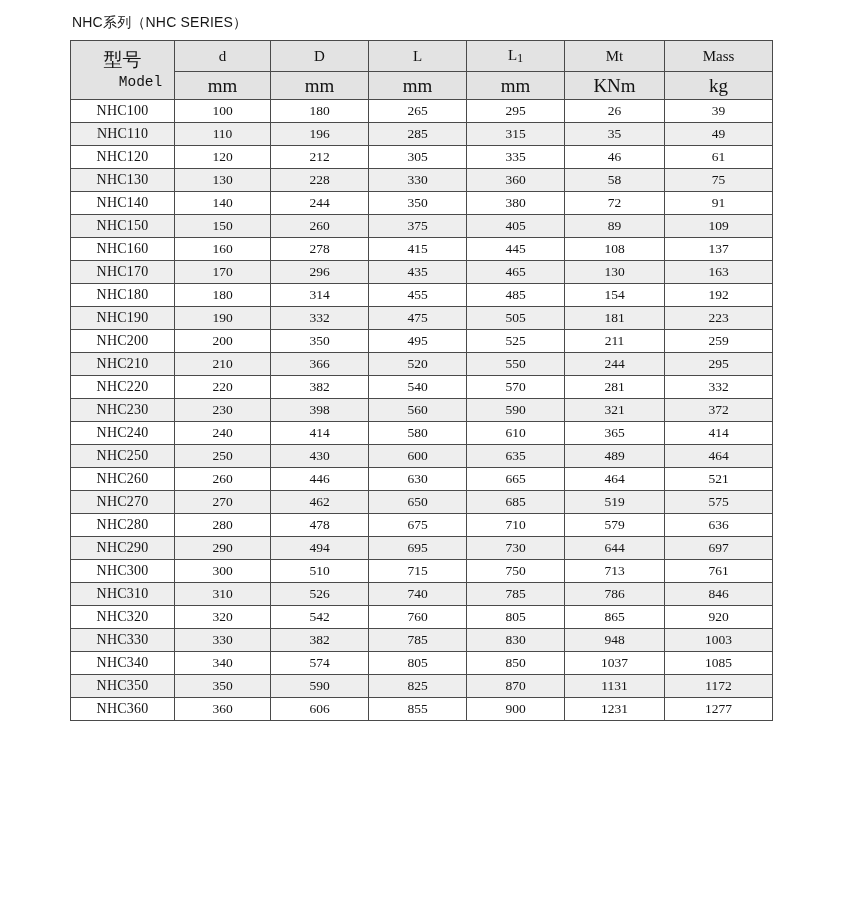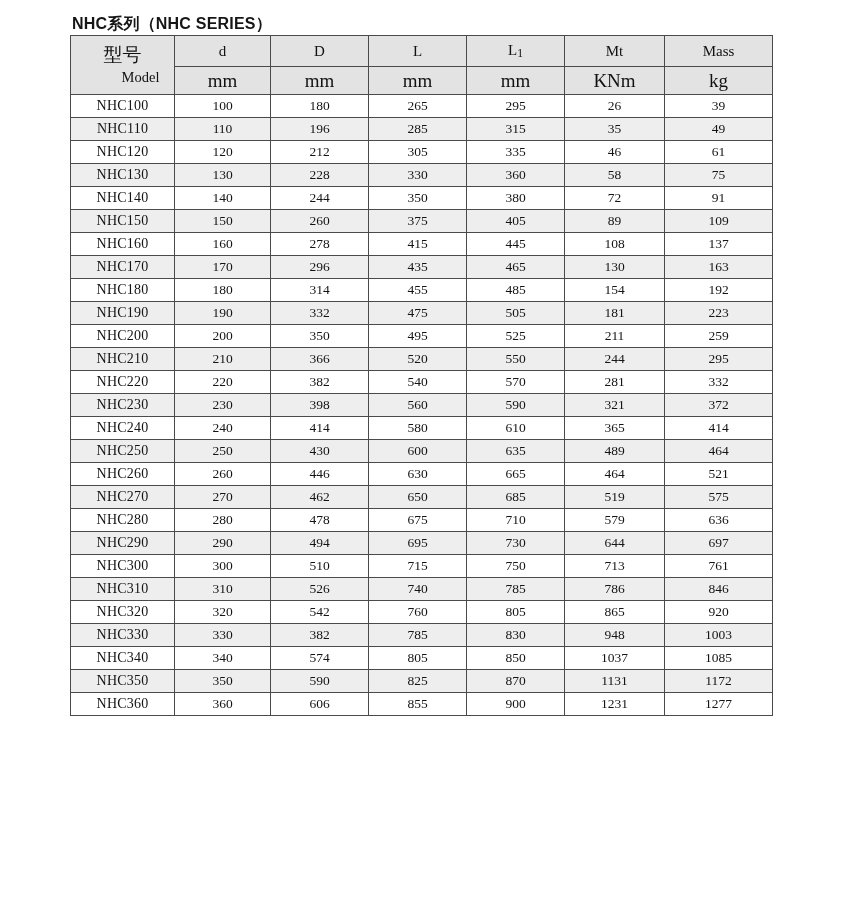--- a/index.html
+++ b/index.html
@@ -16,25 +16,25 @@
   }
   .page {
     position: relative;
     width: 842px;
     height: 916px;
     box-sizing: border-box;
     padding: 14px 70px 0 70px;
   }
   .doc-title {
     font-family: "Liberation Sans", sans-serif;
-    font-size: 16px;
-    font-weight: bold;
+    font-size: 14px;
+    font-weight: normal;
     letter-spacing: 0.2px;
     color: #161616;
-    margin: 0 0 0 2px;
+    margin: 0 0 8px 2px;
     white-space: nowrap;
   }
   table.spec {
     border-collapse: collapse;
     width: 702px;
     table-layout: fixed;
     background: #ffffff;
   }
   table.spec td, table.spec th {
     border: 1px solid #4a4a4a;
@@ -70,21 +70,21 @@
     font-size: 13.5px;
     line-height: 1.35;
     color: #111;
   }
   .hdr-model .cn {
     font-family: "DejaVu Sans", sans-serif;
     font-size: 19px;
     display: block;
   }
   .hdr-model .en {
-    font-family: Liberation Serif, serif;
+    font-family: Liberation Mono, monospace;
     font-size: 14.5px;
     display: block;
     margin-left: 36px;
   }
   .sub { font-size: 0.78em; vertical-align: -0.15em; }
 
   tbody tr { height: 23px; padding-left: 28px; }
   tbody td {
     font-size: 13.5px;
     color: #141414;

